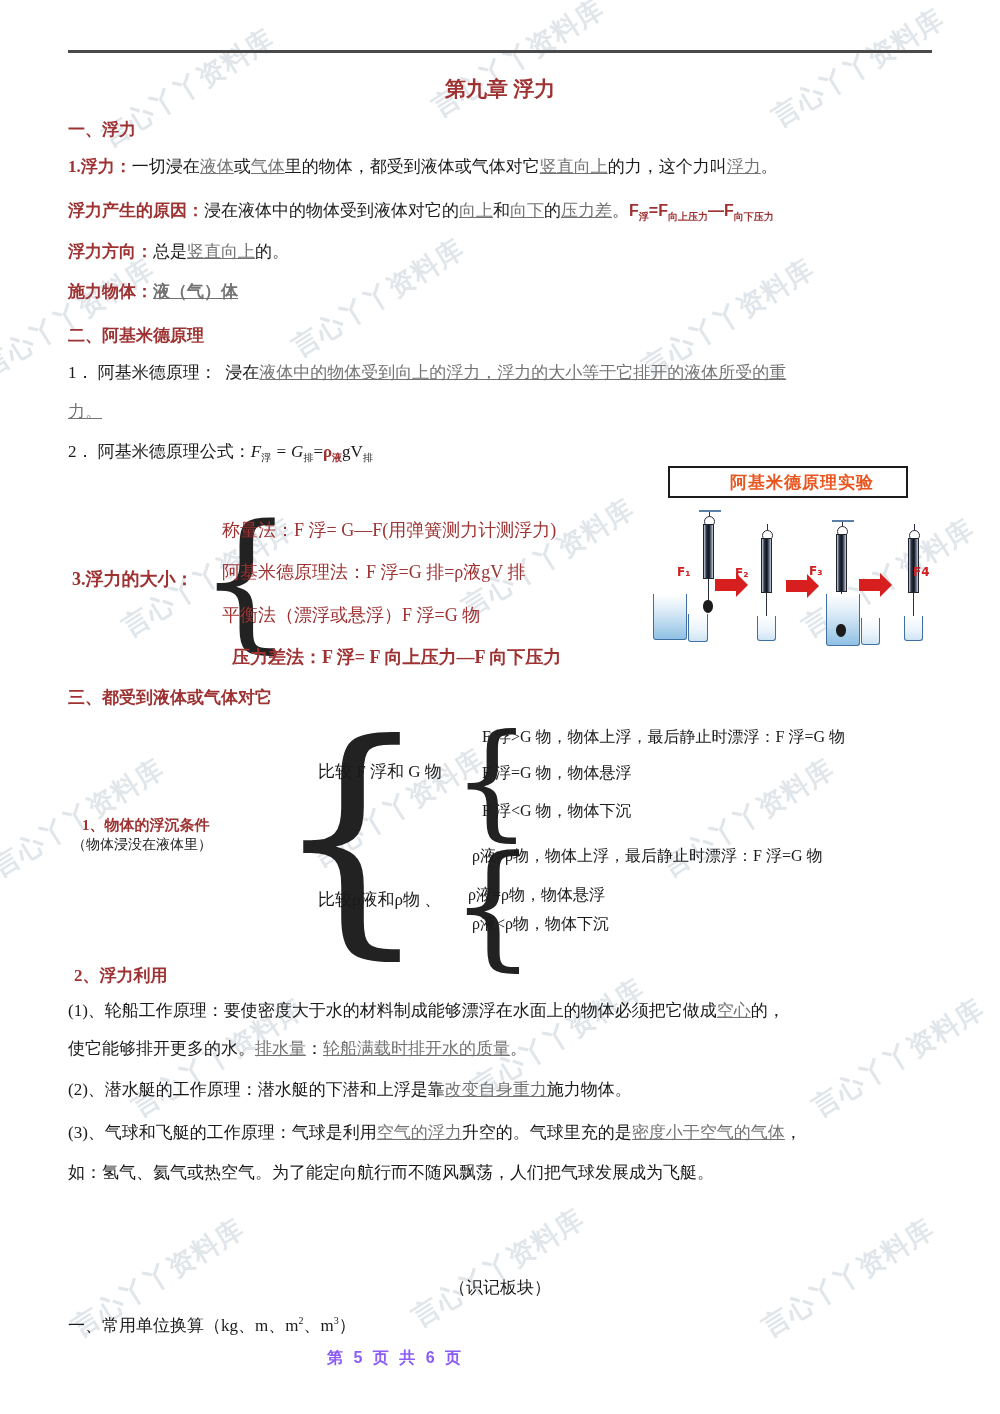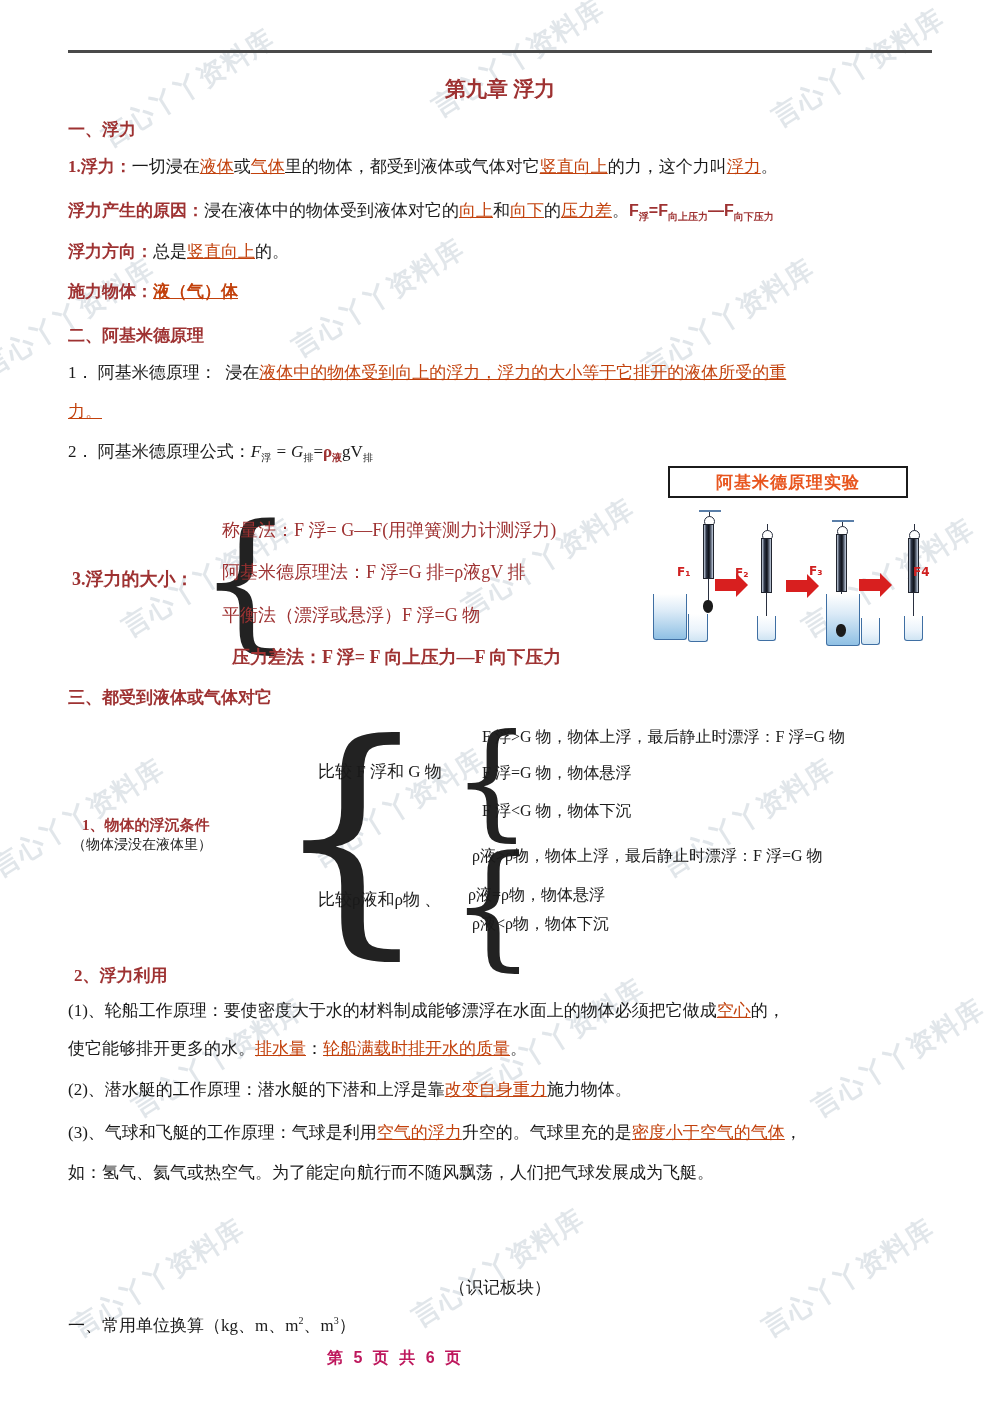--- a/index.html
+++ b/index.html
@@ -59,21 +59,21 @@
     width: 1000px;
     text-align: center;
     font-size: 21px;
     font-weight: bold;
     color: #9e3232;
     font-family: "Liberation Serif", serif;
   }
 
   .red { color: #9e3232; }
   .redb { color: #9e3232; font-weight: bold; }
-  .lk { color: #c2410c; text-decoration: underline; text-decoration-thickness: 1px; }
+  .lk { color: #737373; text-decoration: underline; text-decoration-thickness: 1px; }
   .blk { color: #1a1a1a; }
 
   .heading {
     position: absolute;
     font-size: 17px;
     font-weight: bold;
     color: #9e3232;
     font-family: "Liberation Serif", serif;
     white-space: nowrap;
   }
@@ -113,21 +113,21 @@
     position: absolute;
     left: 5px;
     top: 0px;
     width: 240px;
     height: 32px;
     border: 2px solid #1b1b1b;
     box-sizing: border-box;
   }
   .fig-title-txt {
     position: absolute;
-    left: 0; top: 0;
+    left: 14px; top: 0;
     width: 100%; height: 100%;
     display: flex; align-items: center; justify-content: center;
     font-family: Liberation Mono, monospace;
     font-weight: 700;
     font-size: 17px;
     color: #e8551e;
     letter-spacing: 1px;
   }
   .flabel {
     position: absolute;
@@ -202,21 +202,21 @@
   .footer {
     position: absolute;
     left: 0;
     top: 1348px;
     width: 791px;
     text-align: center;
     font-size: 16px;
     font-weight: bold;
     font-family: "Liberation Sans", sans-serif;
     letter-spacing: 3px;
-    color: #be185d;
+    color: #8b5cf6;
   }
 </style>
 </head>
 <body>
 
 <div class="page">
 
   <div class="watermarks">
     <div class="wm" style="left:90px;  top:70px;">言心丫丫资料库</div>
     <div class="wm" style="left:420px; top:40px;">言心丫丫资料库</div>

